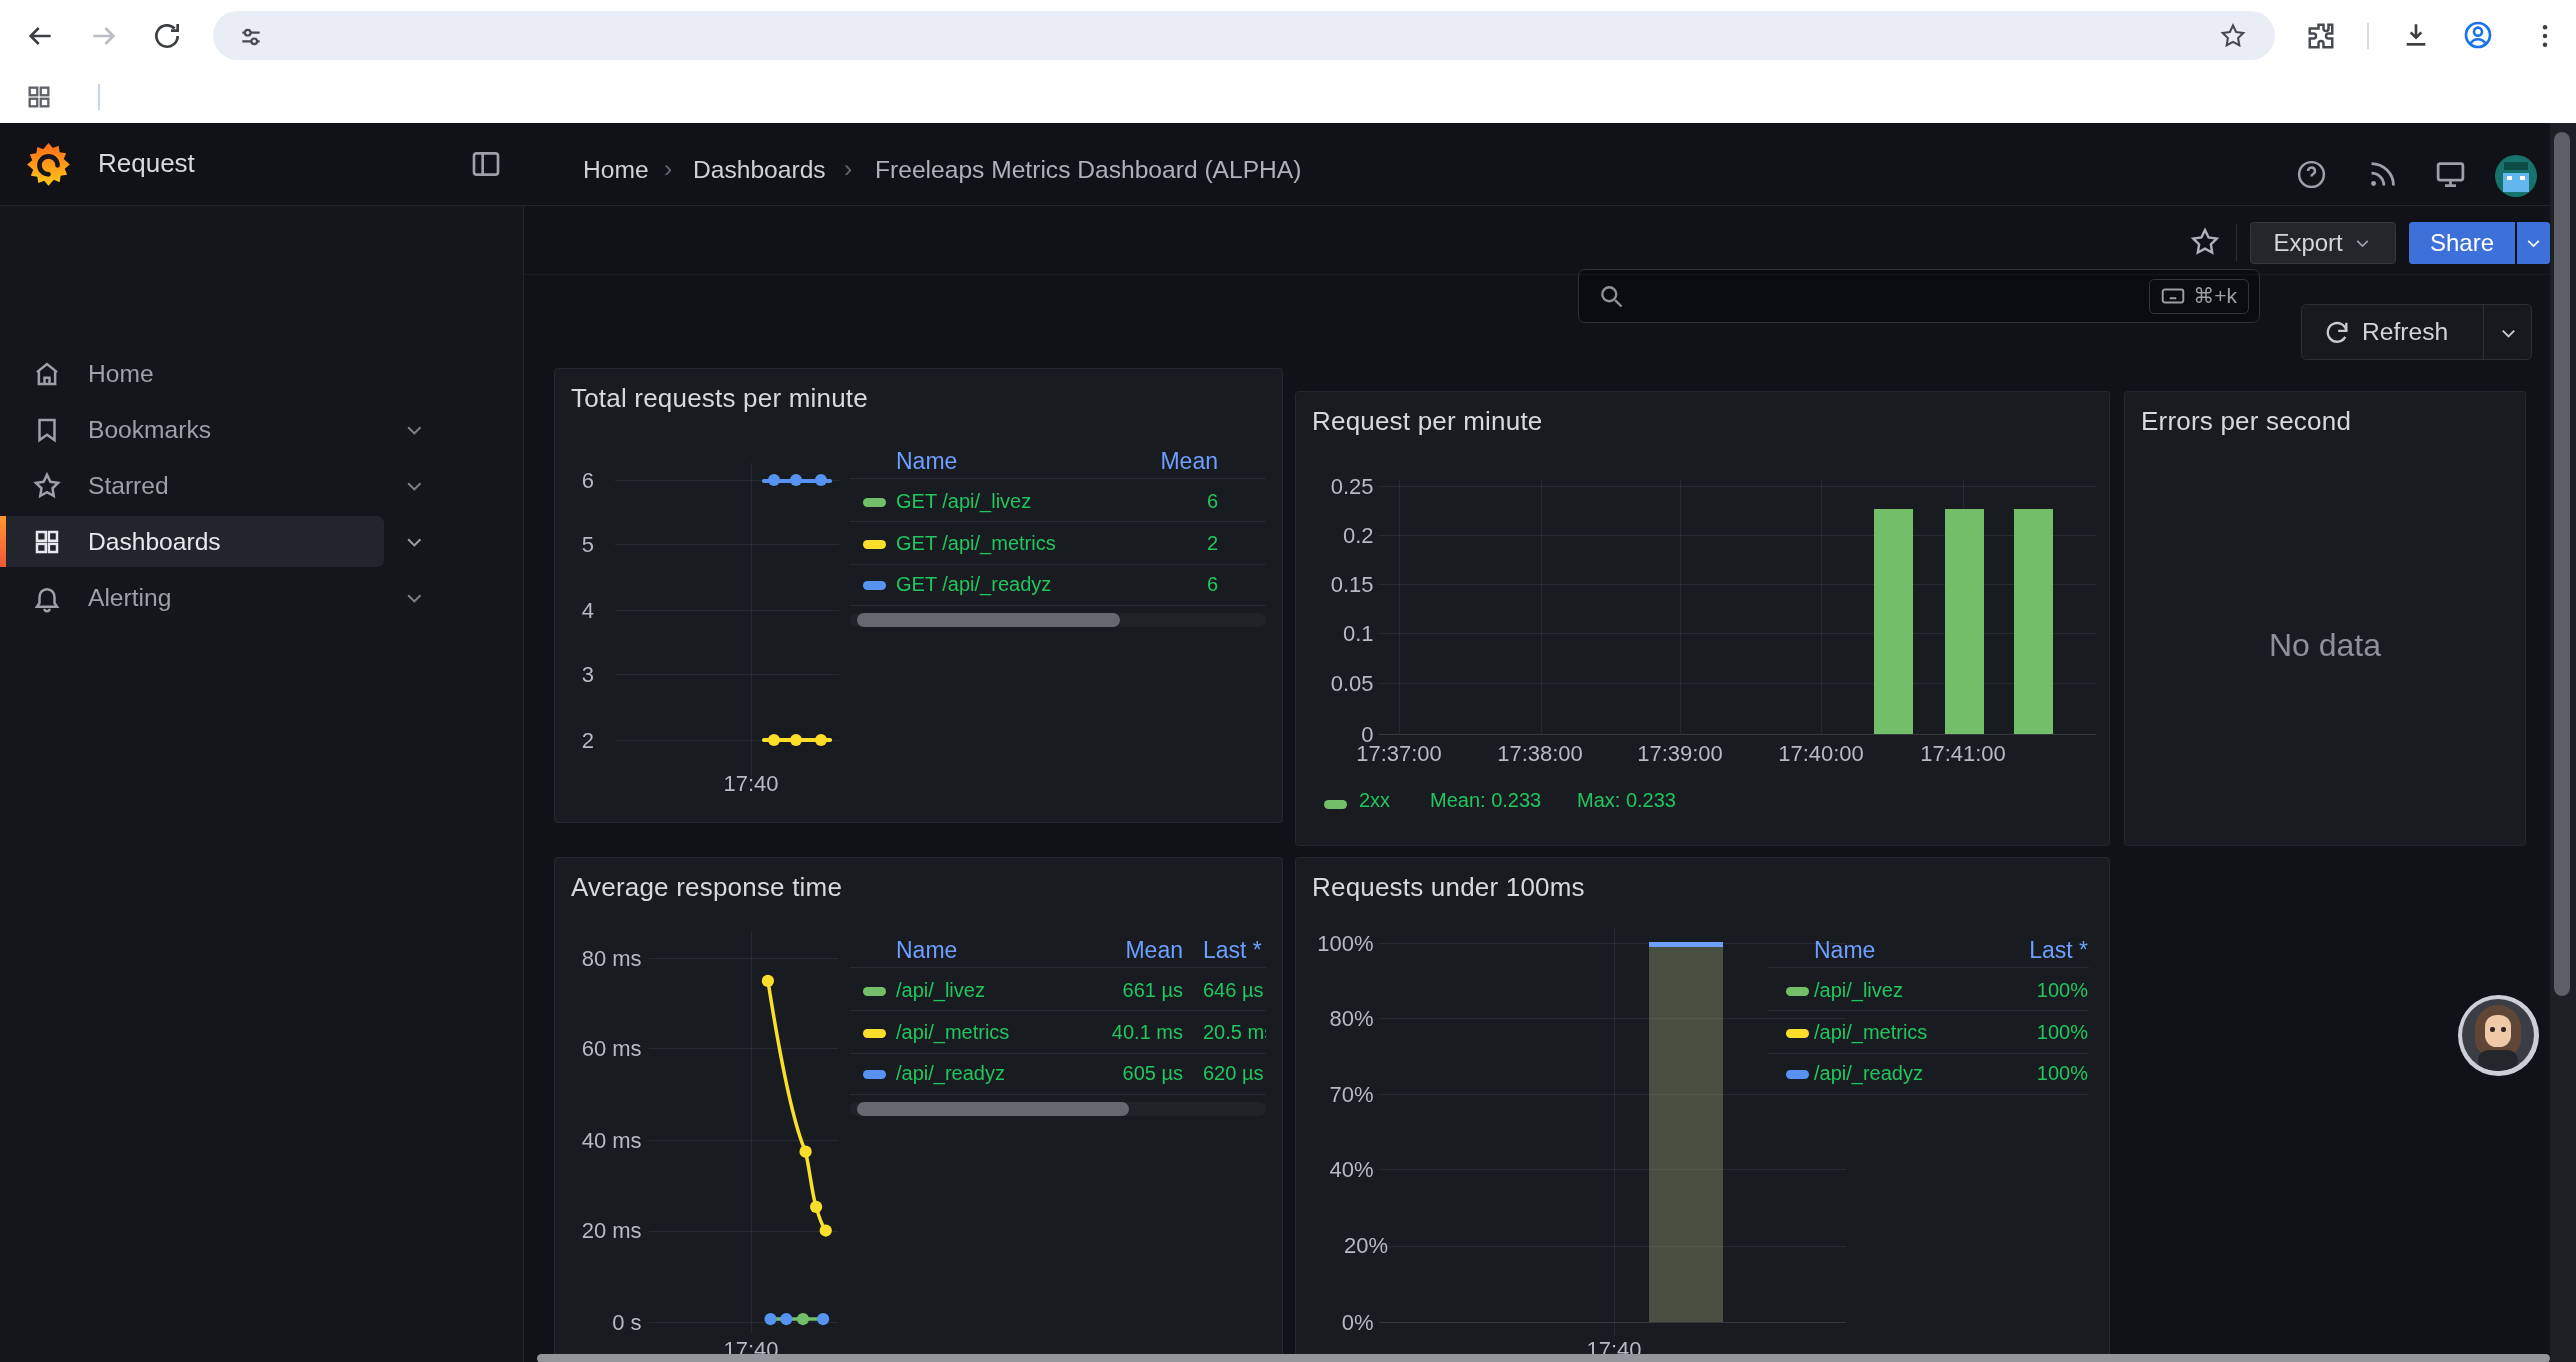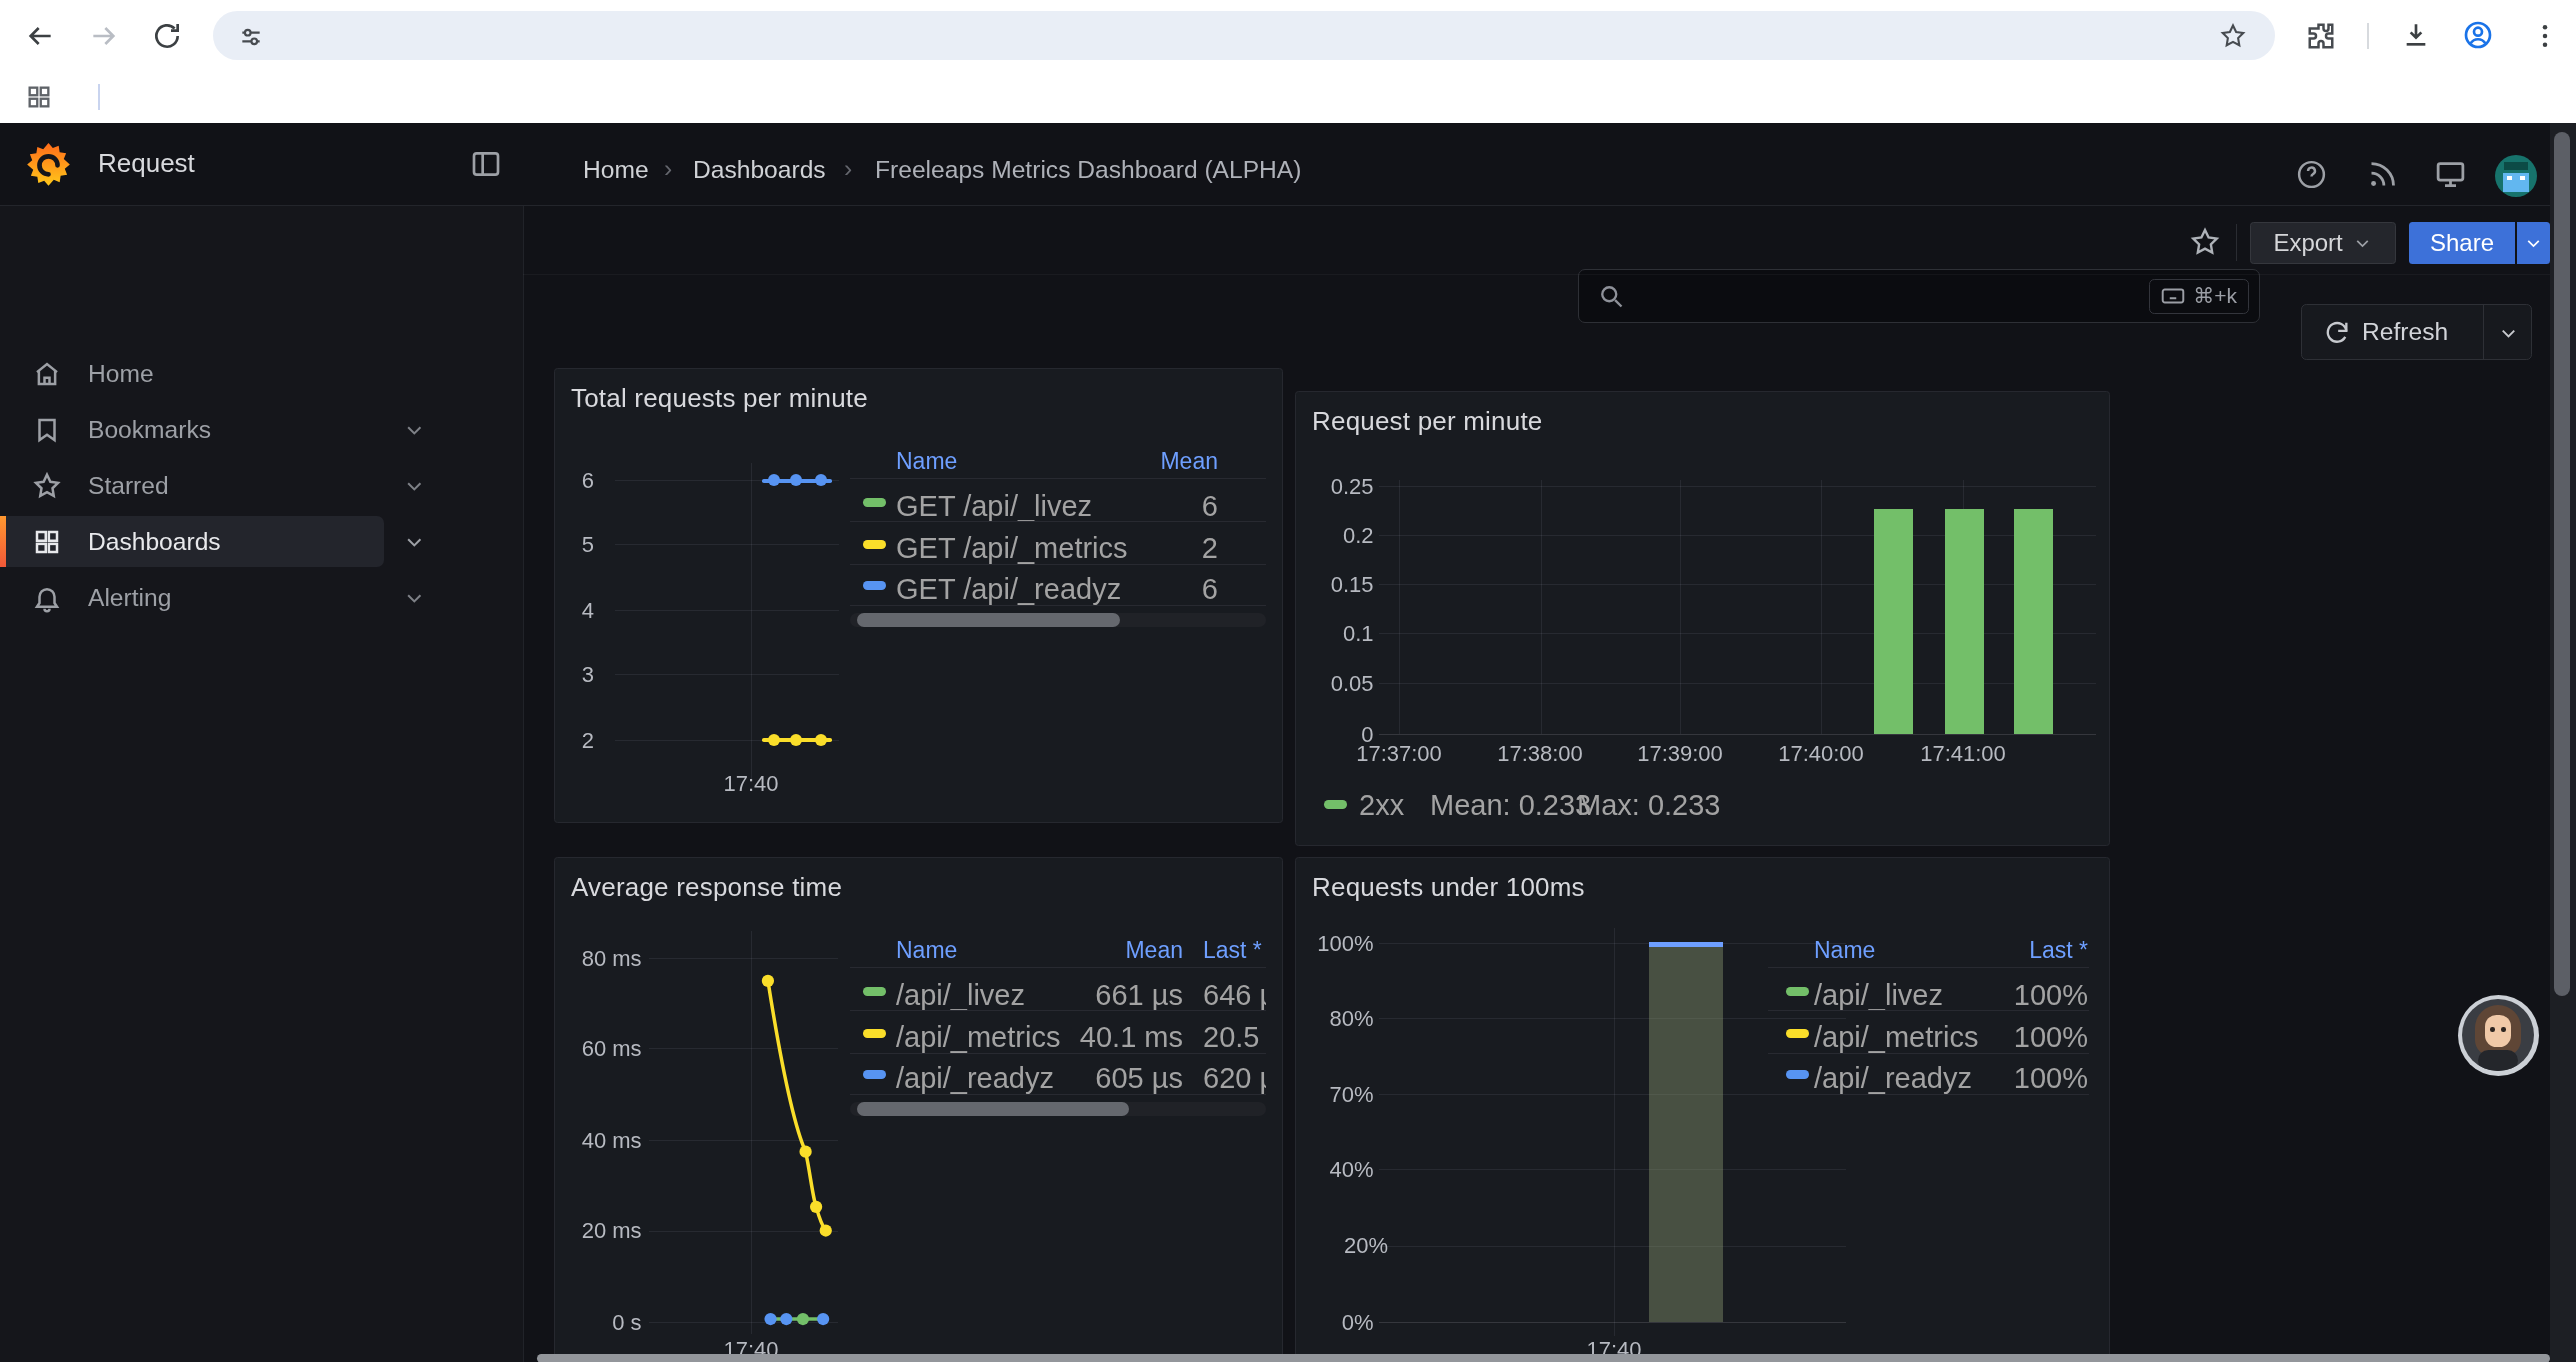--- a/index.html
+++ b/index.html
@@ -39,21 +39,21 @@
   .panel-title{position:absolute;left:16px;top:14px;font-size:26px;font-weight:500;color:#d8d9dd;letter-spacing:0.2px;white-space:nowrap}
   .grid-h{position:absolute;height:0.9px;background:rgba(204,204,220,.09)}
   .grid-v{position:absolute;width:0.9px;background:rgba(204,204,220,.09)}
   .ytick{position:absolute;text-align:right;font-size:22px;color:#b7bac1;white-space:nowrap}
   .xtick{position:absolute;text-align:center;font-size:22px;color:#b7bac1;white-space:nowrap}
   .dot{position:absolute;width:12.3px;height:12.3px;border-radius:50%}
   .sline{position:absolute;height:3.5px;border-radius:1.8px}
   .bar{position:absolute;background:#73bf69}
   .swatch{position:absolute;width:23px;height:8.8px;border-radius:4.4px}
   .lg-head{position:absolute;font-size:23px;font-weight:500;color:#6e9fff;white-space:nowrap}
-  .lg-cell{position:absolute;font-size:29px;color:#a3a3a3;white-space:nowrap}
+  .lg-cell{position:absolute;font-size:20px;color:#22c55e;white-space:nowrap}
   .tline{position:absolute;height:0.9px;background:#282a31}
   .tclip{position:absolute;overflow:hidden}
   .sb-track{position:absolute;height:14px;border-radius:7px;background:#202227}
   .sb-thumb{position:absolute;height:14px;border-radius:7px;background:#65686e}
   .nodata{position:absolute;left:0;right:0;text-align:center;font-size:32px;color:#8d9198}
 </style>
 </head>
 <body>
 
 <div id="screen">
@@ -398,20 +398,24 @@
     <span class="xtick" style="left:314px;width:140px;top:349px">17:39:00</span>
     <span class="xtick" style="left:455px;width:140px;top:349px">17:40:00</span>
     <span class="xtick" style="left:597px;width:140px;top:349px">17:41:00</span>
 
     <span class="swatch" style="left:28px;top:408px;background:#73bf69"></span>
     <span class="lg-cell" style="left:63px;top:397px">2xx</span>
     <span class="lg-cell" style="left:134px;top:397px">Mean: 0.233</span>
     <span class="lg-cell" style="left:281px;top:397px">Max: 0.233</span>
   </div>
 
+  <div class="panel" style="left:2124px;top:391px;width:402px;height:455px">
+    <span class="panel-title">Errors per second</span>
+    <span class="nodata" style="top:235px">No data</span>
+  </div>
 
   <div class="panel" style="left:554px;top:857px;width:729px;height:526px">
     <span class="panel-title">Average response time</span>
 
     <span class="ytick" style="left:9.6px;width:77px;top:88px">80 ms</span>
     <span class="ytick" style="left:9.6px;width:77px;top:178px">60 ms</span>
     <span class="ytick" style="left:9.6px;width:77px;top:270px">40 ms</span>
     <span class="ytick" style="left:9.6px;width:77px;top:360px">20 ms</span>
     <span class="ytick" style="left:9.6px;width:77px;top:452px">0 s</span>
 

